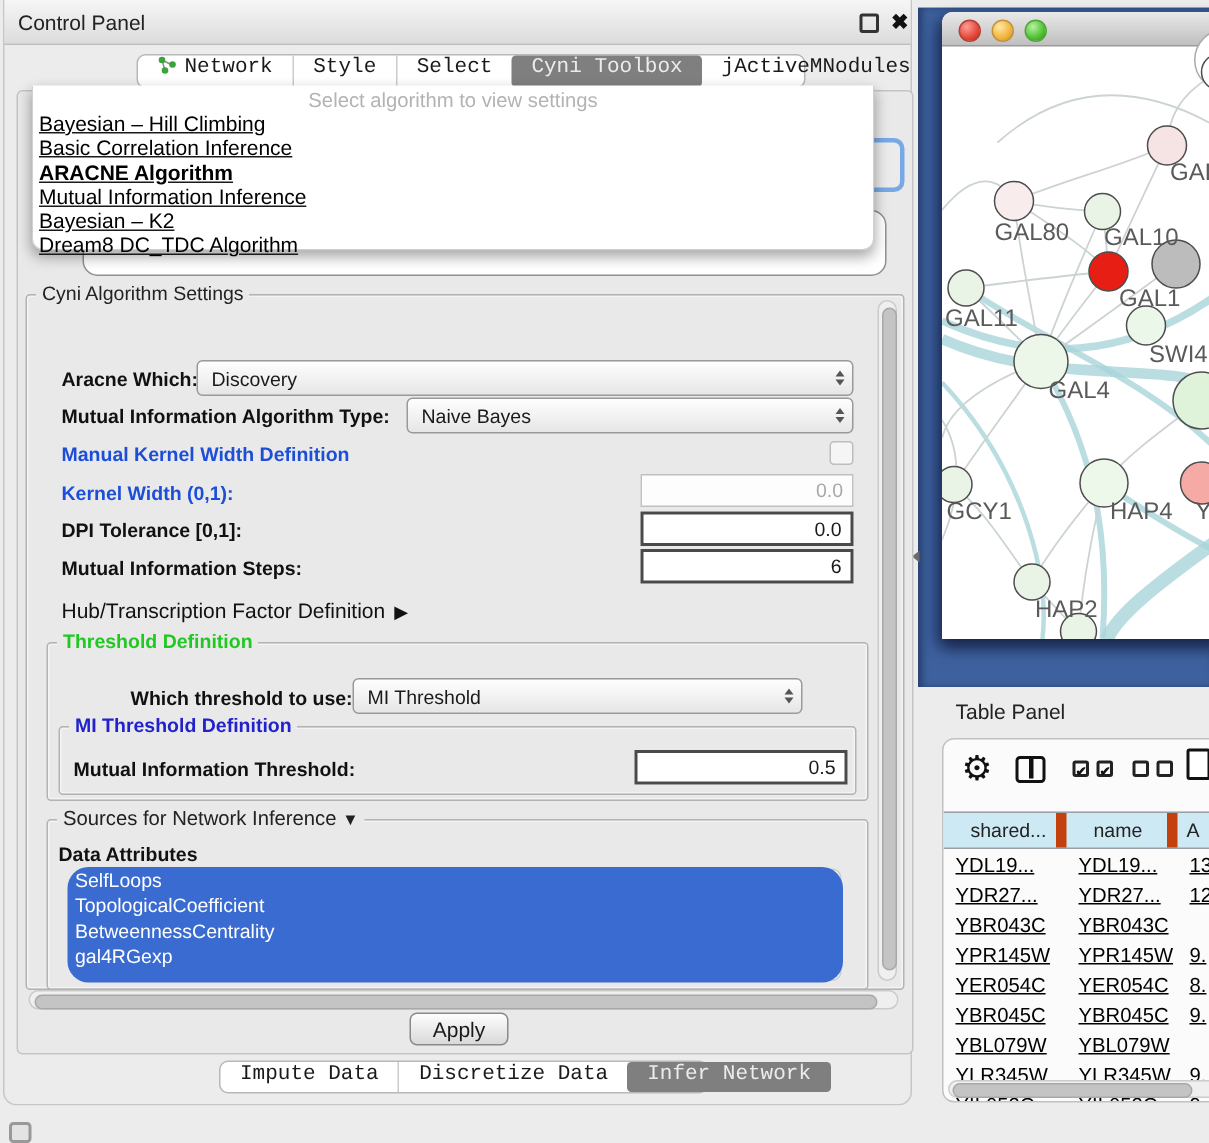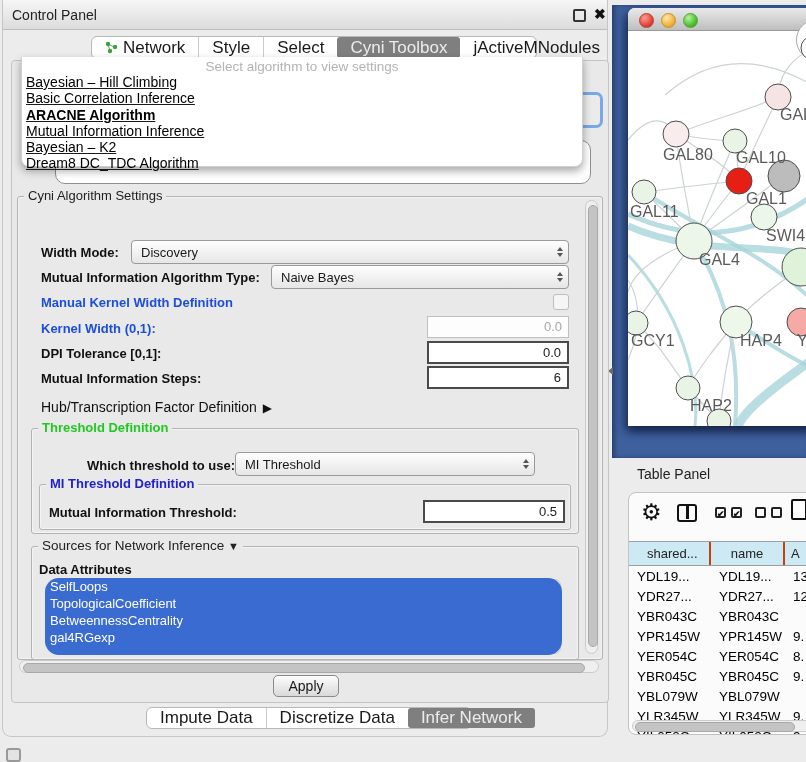--- a/index.html
+++ b/index.html
@@ -10,21 +10,21 @@
   #cpanel{left:2px;top:0;width:606px;height:737px;background:#ececec;border:1px solid #c6c6c6;
           border-top:none;border-radius:0 0 9px 9px;}
   #cp-titlebar{left:0;top:0;width:604px;height:30px;background:linear-gradient(#f6f6f6,#dcdcdc);
                border-bottom:1px solid #bdbdbd;}
   #cp-title{left:9px;top:7px;font-size:14px;color:#222;}
   #cp-float{left:570px;top:9px;width:13px;height:13px;border:2px solid #333;border-radius:2px;background:transparent;}
   #cp-close{left:591px;top:6px;font-size:14px;font-weight:bold;color:#111;}
   
   .tabstrip{background:#fff;border:1px solid #b8b8b8;border-radius:6px;display:flex;align-items:stretch;}
   #top-tabs{left:88px;top:36px;width:446px;height:23px;}
-  .tab{display:flex;align-items:center;padding:0 13px;font-size:17px;color:#1a1a1a;white-space:nowrap;}
+  .tab{display:flex;align-items:flex-start;padding:0 13px;font-size:14px;color:#1a1a1a;white-space:nowrap;font-family:Liberation Mono, monospace;}
   .tab + .tab{border-left:1px solid #ccc;}
   .tab.sel{background:#7f7f7f;color:#ececec;border-radius:3px;border-left:none;margin:0;}
   .tab.sel + .tab{border-left:none;}
   #net-tab-icon{width:13px;height:13px;margin-right:5px;}
   
   #main-panel{left:8px;top:60px;width:598px;height:643px;background:#e9e9e9;border:1px solid #c4c4c4;border-radius:4px;}
   
   #hidden-combo{left:52px;top:140px;width:536px;height:44px;background:#fff;border:1px solid #909090;border-radius:10px;z-index:4;}
   #focus-btn{left:566px;top:92px;width:34px;height:36px;border:3px solid #77a9e6;border-radius:7px;background:#ebebeb;z-index:5;}
   
@@ -85,22 +85,22 @@
   #tp-title{left:637px;top:466px;font-size:14px;color:#222;}
   #tp-box{left:628px;top:492px;width:190px;height:243px;background:#fbfbfb;border:1px solid #c2c2c2;border-radius:8px;overflow:hidden;}
   #tp-gear{left:12px;top:6px;font-size:23px;color:#111;}
   #tp-cols{left:48px;top:11px;width:20px;height:18px;border:2.5px solid #111;border-radius:3px;}
   #tp-cols::after{content:"";position:absolute;left:7px;top:0;width:2.5px;height:13px;background:#111;}
   .cb-sm{position:absolute;width:11px;height:11px;border:2px solid #222;border-radius:2px;font-size:9px;line-height:10px;text-align:center;font-weight:bold;color:#111;}
   #tp-file{left:162px;top:6px;width:16px;height:21px;border:2.5px solid #111;border-radius:2px;background:#fff;}
   #tp-table{left:0;top:48px;width:190px;}
   .trow{display:grid;grid-template-columns:82px 74px 60px;}
   .thead{background:#cdeaf4;border-top:1px solid #9aa0a4;border-bottom:1px solid #9aa0a4;}
-  .thead .tcell{border-right:2px solid #c2410c;text-align:center;font-size:13px;padding:4px 18px;color:#222;}
-  .tbody .tcell{font-size:13.5px;padding:2.5px 0 2.5px 8px;color:#000;white-space:nowrap;overflow:hidden;}
+  .thead .tcell{border-right:7px solid #c2410c;text-align:center;font-size:13px;padding:4px 18px;color:#222;}
+  .tbody .tcell{font-size:13.5px;padding:2.5px 0 2.5px 8px;color:#000;white-space:nowrap;overflow:hidden;text-decoration:underline;}
   #tp-hscroll{left:3px;top:227px;width:182px;height:12px;}
   #bl-icon{left:6px;top:748px;width:15px;height:14px;border:2px solid #999;border-radius:3px;background:#e3e3e3;}
 </style>
 </head>
 <body>
 
 <div id="screen">
 
   <div class="abs" id="desktop"></div>
   <div class="abs" id="splitter-arrow"></div>
@@ -154,21 +154,21 @@
     </div>
 
     <div class="grp" style="left:14px;top:196px;width:584px;height:462px;">
       <span class="t t-plain">Cyni Algorithm Settings</span>
     </div>
 
     <div class="abs sb-track" style="left:582px;top:200px;width:13px;height:454px;">
       <div class="sb-thumb" style="left:1.5px;top:4px;width:8px;height:440px;"></div>
     </div>
 
-    <div class="lbl" style="left:38px;top:245px;">Width Mode:</div>
+    <div class="lbl" style="left:38px;top:245px;">Aracne Which:</div>
     <div class="combo" style="left:128px;top:240px;width:438px;height:24px;">
       <span>Discovery</span>
       <span class="spin">
           <i class="tri-up"></i>
           <i class="tri-dn"></i>
         </span>
     </div>
     <div class="lbl" style="left:38px;top:270px;">Mutual Information Algorithm Type:</div>
     <div class="combo" style="left:268px;top:265px;width:298px;height:24px;">
       <span>Naive Bayes</span>

